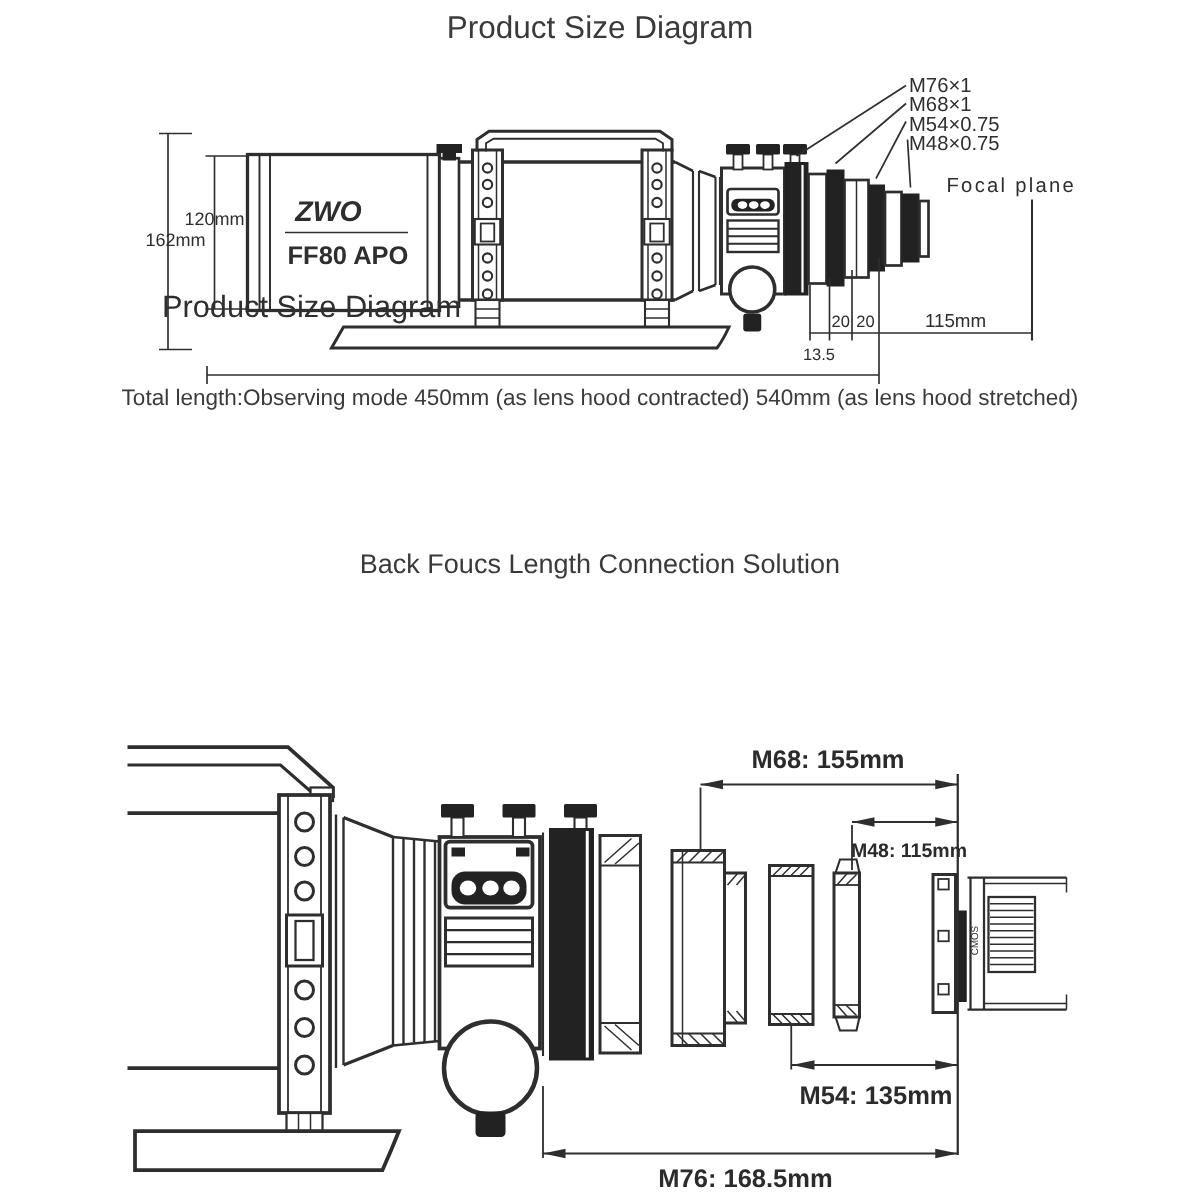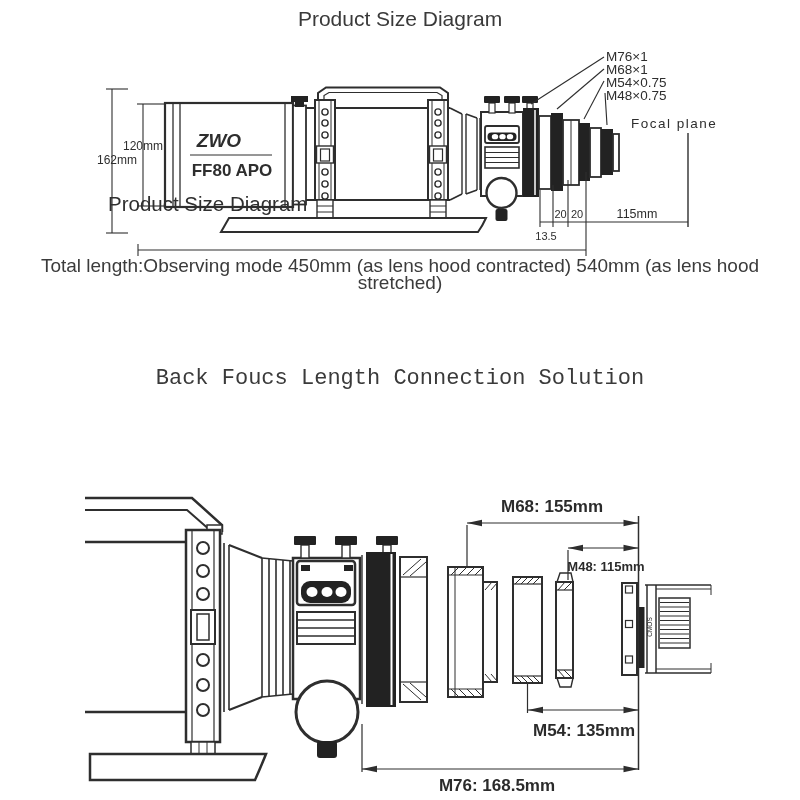--- a/index.html
+++ b/index.html
@@ -2,23 +2,23 @@
 <html><head>
 <meta charset="utf-8">
 <style>
   html,body{margin:0;padding:0;}
   body{
     width:800px;height:800px;background:#ffffff;position:relative;overflow:hidden;
     font-family:"Liberation Sans", sans-serif;
   }
   .title{position:absolute;left:0;right:0;text-align:center;color:#3a3a3a;font-weight:normal;}
   #title1{top:7px;font-size:21px;}
-  #title2{top:366px;font-size:22px;font-family:Liberation Mono, monospace;}
+  #title2{top:366px;font-size:18px;}
   .caption{position:absolute;top:257px;left:0;right:0;text-align:center;
-    font-size:19px;line-height:17px;color:#3b3b3b;}
+    font-size:15px;line-height:17px;color:#3b3b3b;}
   svg{position:absolute;left:0;display:block;}
   #d1{top:40px;}
   #d2{top:440px;}
   svg text{font-family:"Liberation Sans", sans-serif;}
 </style>
 </head>
 <body>
 
 <div class="title" id="title1">Product Size Diagram</div>
 

